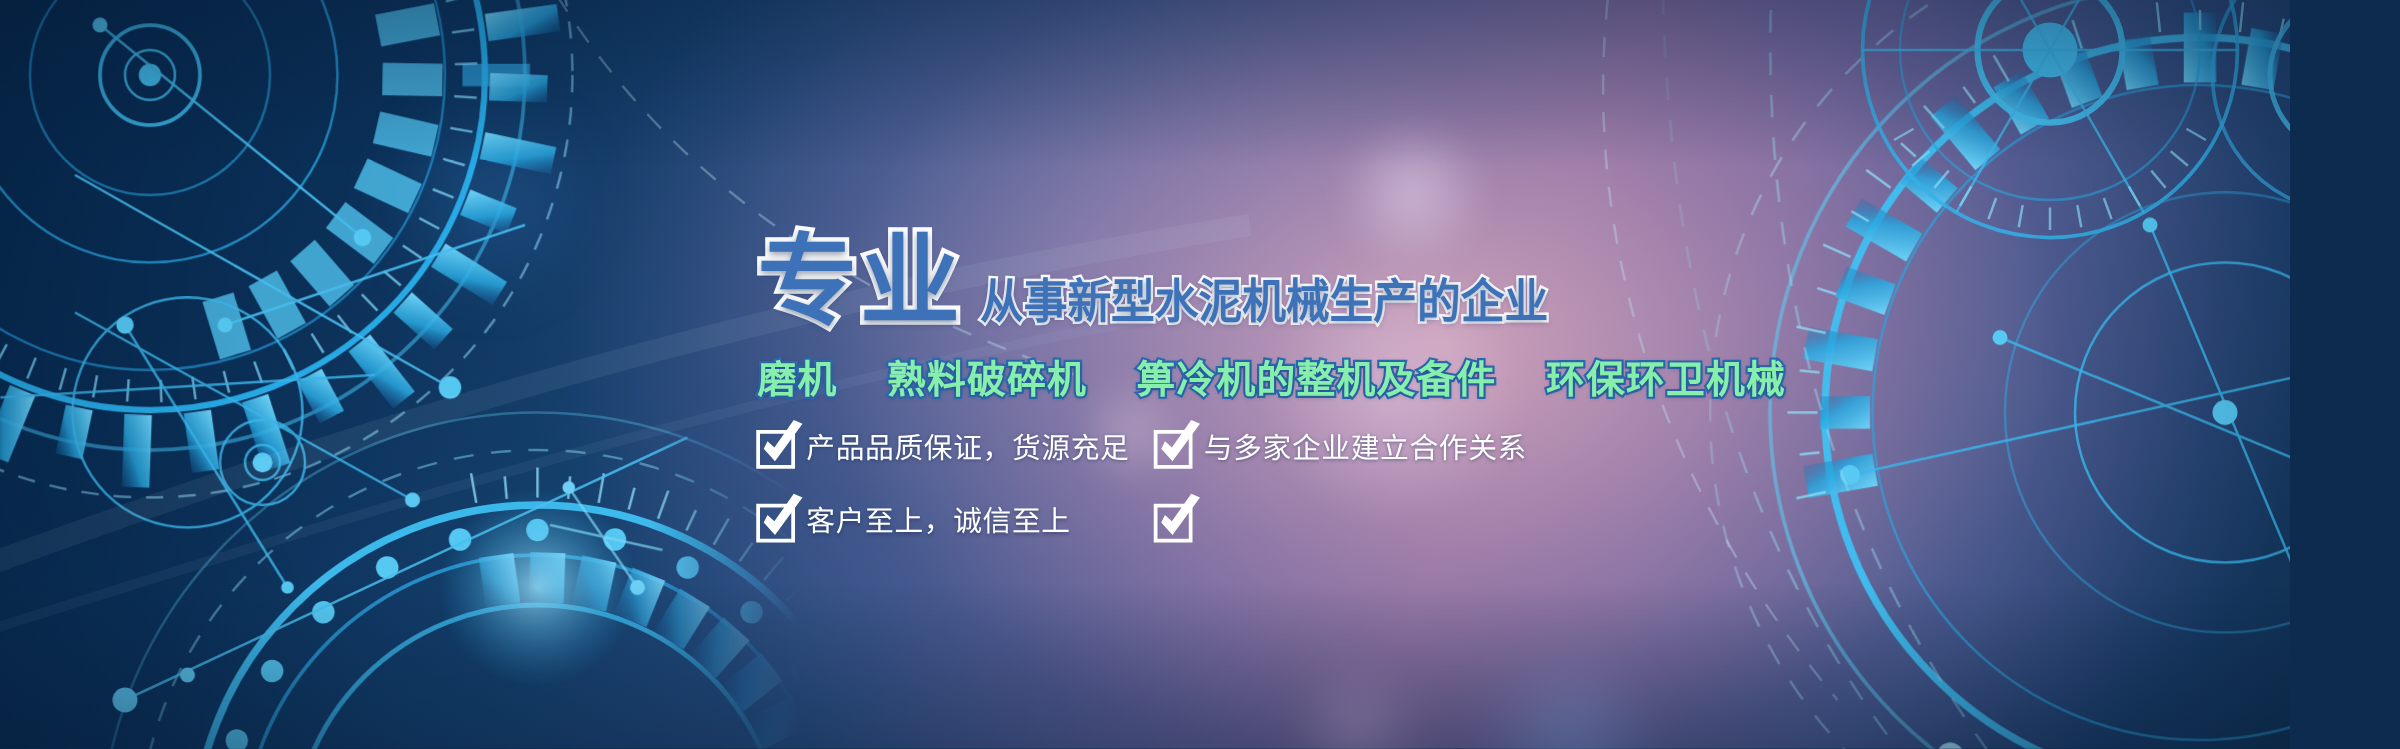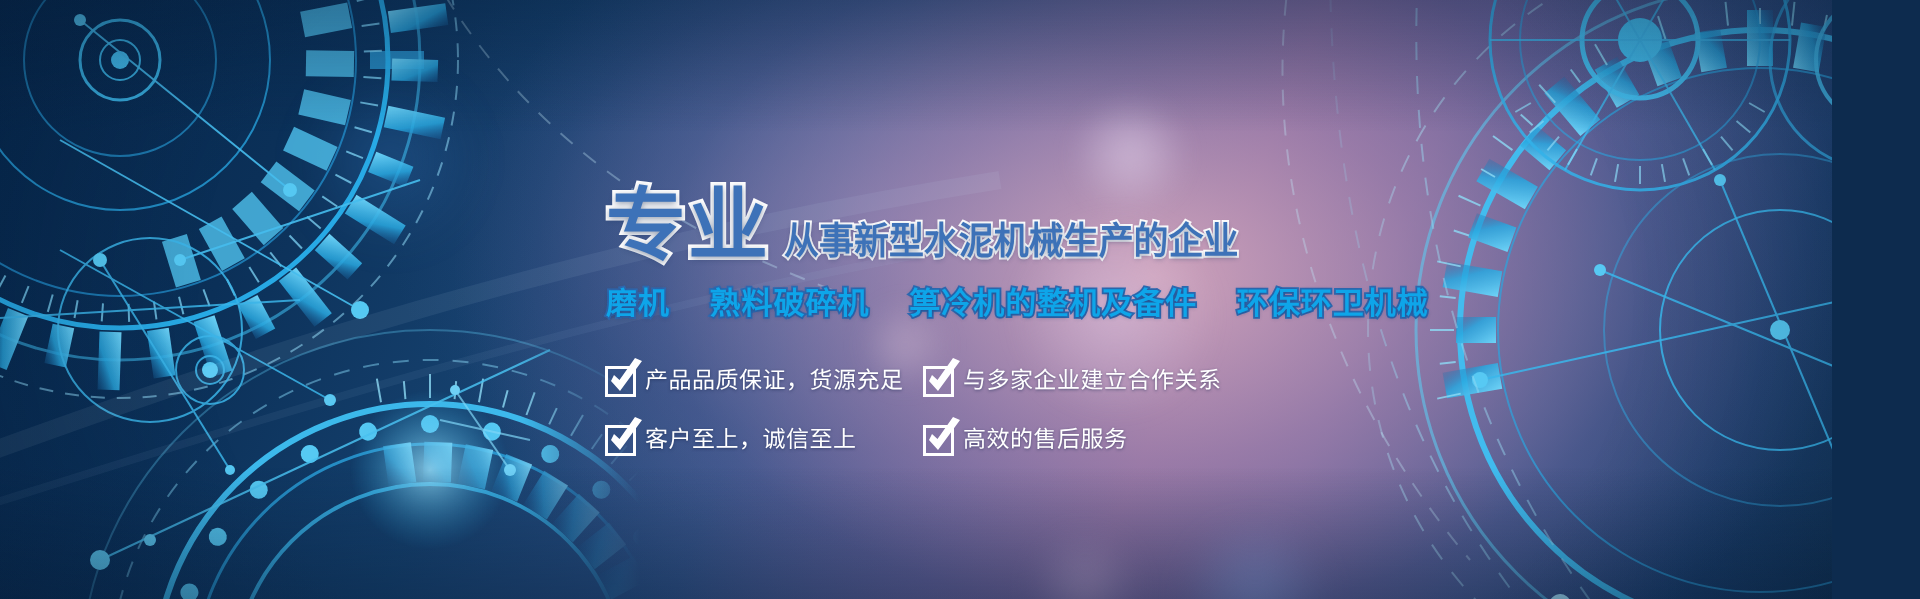--- a/index.html
+++ b/index.html
@@ -79,32 +79,32 @@
     transform:scaleX(0.92);
     transform-origin:left bottom;
     text-shadow:0 2px 5px rgba(15,40,80,0.40);
     font-family:"DejaVu Sans","Liberation Sans",sans-serif;
   }
 
   .subline{
     margin-top:14px;
     font-size:31px;
     font-weight:bold;
-    color:#0ea5e9;
+    color:#86efac;
     letter-spacing:1px;
     -webkit-text-stroke:3.5px #2f6bb3;
     paint-order:stroke fill;
     white-space:nowrap;
     font-family:"DejaVu Sans","Liberation Sans",sans-serif;
     text-shadow:0 1px 4px rgba(20,45,90,0.45);
   }
   .subline .gap{display:inline-block;width:16px;}
 
   .features{
-    margin-top:38px;
+    margin-top:16px;
     display:grid;
     grid-template-columns:318px auto;
     grid-row-gap:25px;
   }
   .feat{
     display:flex;
     align-items:center;
   }
   .check{
     position:relative;
@@ -605,18 +605,17 @@
         <span class="feat-label">客户至上，诚信至上</span>
       </div>
 
       <div class="feat">
         <span class="check">
           <svg width="42" height="42" viewBox="0 0 42 42" xmlns="http://www.w3.org/2000/svg">
             <rect x="4.5" y="12.5" width="28" height="28" fill="none" stroke="#ffffff" stroke-width="3"></rect>
             <path d="M9 26 L18 36 L40 6 L33 3 L17.5 25 L12 20 Z" fill="#ffffff"></path>
           </svg>
         </span>
-        <span class="feat-label">高效的售后服务</span>
       </div>
 
     </div>
   </div>
 </div>
 
 </body></html>

